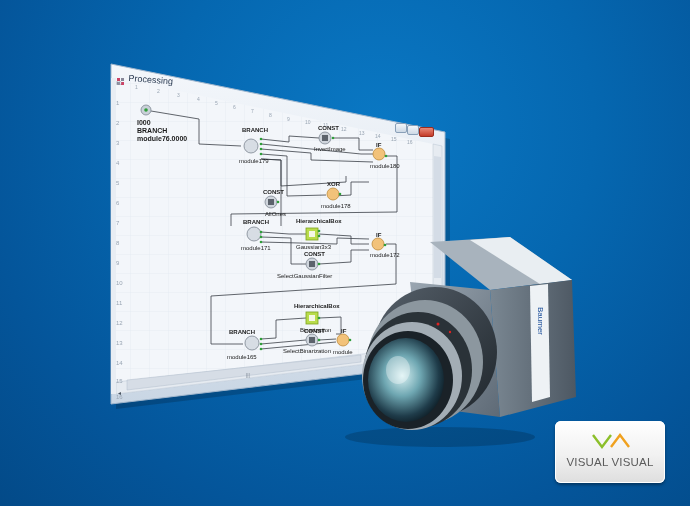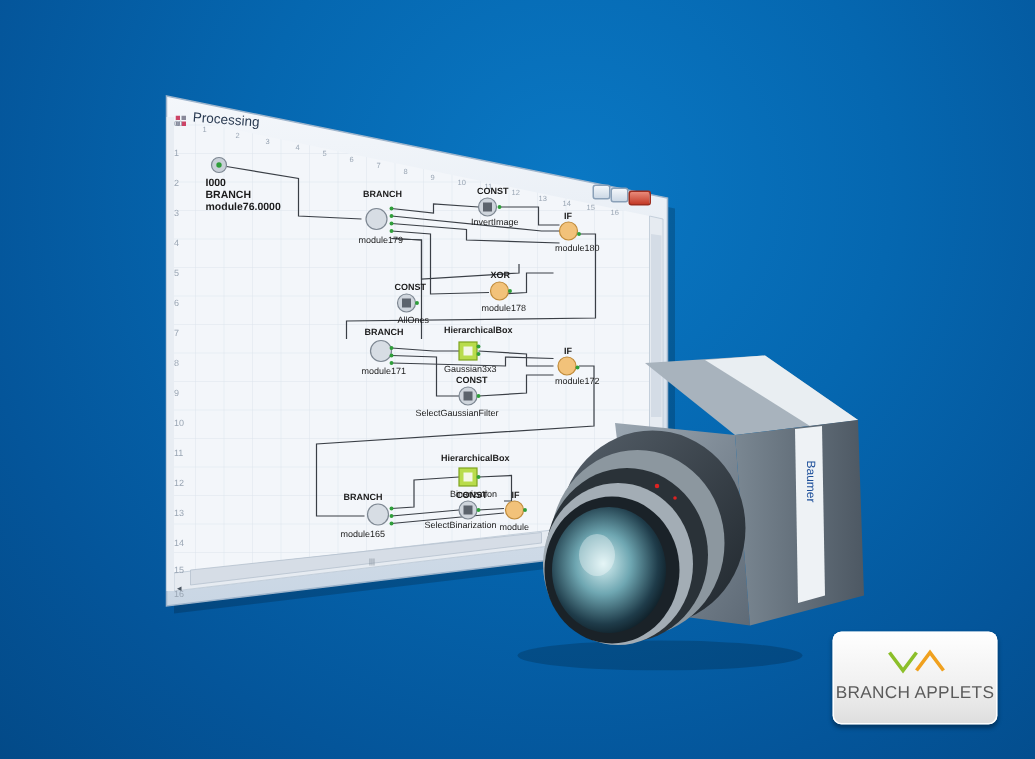--- a/index.html
+++ b/index.html
@@ -299,15 +299,15 @@
 
     <circle cx="98" cy="92" r="1.5" fill="#d22"></circle>
     <circle cx="110" cy="100" r="1.2" fill="#d22"></circle>
   </svg>
 
   <div class="logo">
     <svg class="logo-mark" viewBox="0 0 40 20">
       <polyline points="2,4 11,16 20,4" fill="none" stroke="#8cbf2a" stroke-width="2.4"></polyline>
       <polyline points="20,16 29,4 38,16" fill="none" stroke="#f0a11f" stroke-width="2.4"></polyline>
     </svg>
-    <div class="logo-text">BRANCH APPLETS</div>
+    <div class="logo-text">VISUAL VISUAL</div>
   </div>
 </div>
 
 </body></html>

